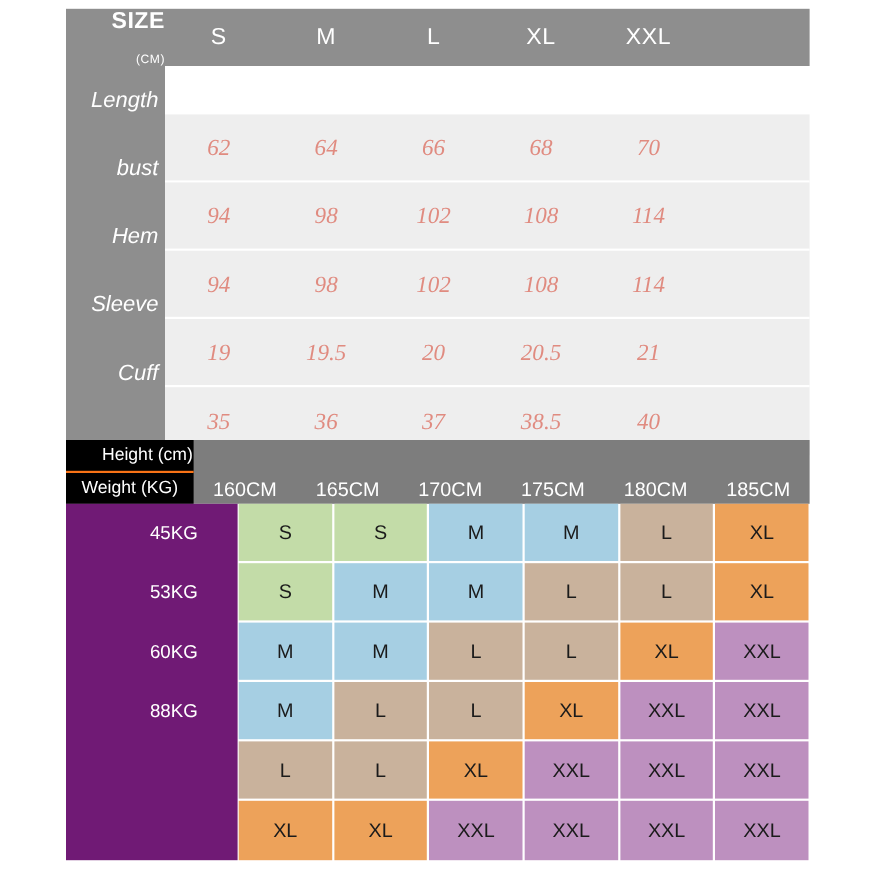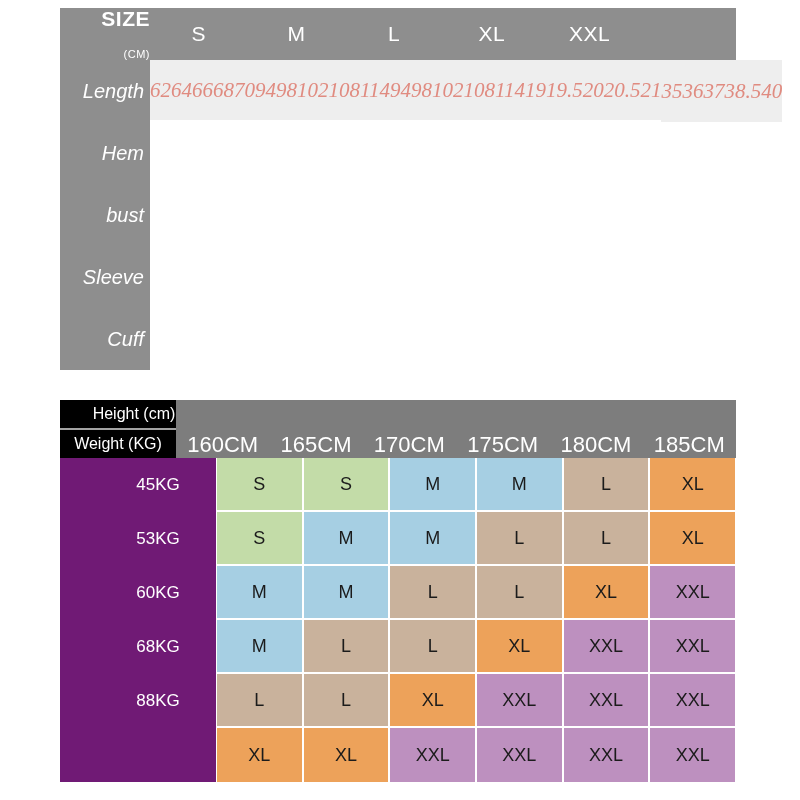--- a/index.html
+++ b/index.html
@@ -83,21 +83,22 @@
     align-items: center;
     justify-content: flex-end;
     padding-right: 6px;
     box-sizing: border-box;
     color: #ffffff;
     font-size: 20px;
   }
   .st-datacol {
     flex: 1 1 auto;
     display: flex;
-    flex-direction: row;
+    flex-direction: column;
+    margin-top: 44px;
   }
   .st-row {
     height: 62px;
     display: flex;
     background: #eeeeee;
     border-bottom: 2px solid #ffffff;
     box-sizing: border-box;
   }
   .st-row:last-child { border-bottom: none; }
   .st-cell {
@@ -133,28 +134,28 @@
     box-sizing: border-box;
   }
   .mt-corner-line {
     flex: 1 1 0;
     display: flex;
     align-items: center;
     justify-content: center;
     color: #ffffff;
     font-size: 16px;
   }
-  .mt-corner-line.top { border-bottom: 2px solid #a3a3a3; padding-left: 32px; }
+  .mt-corner-line.top { border-bottom: 2px solid #f97316; padding-left: 32px; }
   .mt-header-cell {
     flex: 1 1 0;
     display: flex;
     align-items: center;
     justify-content: center;
     color: #ffffff;
-    font-size: 22px;
+    font-size: 18px;
     margin-top: 32px;
   }
 
   .mt-body {
     display: flex;
     width: 676px;
   }
   .mt-labelcol {
     width: 116px;
     flex: 0 0 116px;
@@ -208,22 +209,22 @@
       <div class="st-header-cell">L</div>
       <div class="st-header-cell">XL</div>
       <div class="st-header-cell">XXL</div>
       <div class="st-header-cell"></div>
     </div>
 
     <div class="st-body">
 
       <div class="st-labelcol">
         <div class="st-label">Length</div>
+        <div class="st-label">bust</div>
         <div class="st-label">Hem</div>
-        <div class="st-label">bust</div>
         <div class="st-label">Sleeve</div>
         <div class="st-label">Cuff</div>
       </div>
 
       <div class="st-datacol">
 
         <div class="st-row">
           <div class="st-cell">62</div>
           <div class="st-cell">64</div>
           <div class="st-cell">66</div>
@@ -286,21 +287,20 @@
       <div class="mt-header-cell">180CM</div>
       <div class="mt-header-cell">185CM</div>
     </div>
 
     <div class="mt-body">
 
       <div class="mt-labelcol">
         <div class="mt-label">45KG</div>
         <div class="mt-label">53KG</div>
         <div class="mt-label">60KG</div>
-        <div class="mt-label">68KG</div>
         <div class="mt-label">88KG</div>
       </div>
 
       <div class="mt-grid">
 
         <div class="mt-row">
           <div class="mt-cell" style="background-color: rgb(195, 220, 168);">S</div>
           <div class="mt-cell" style="background-color: rgb(195, 220, 168);">S</div>
           <div class="mt-cell" style="background-color: rgb(166, 207, 227);">M</div>
           <div class="mt-cell" style="background-color: rgb(166, 207, 227);">M</div>

